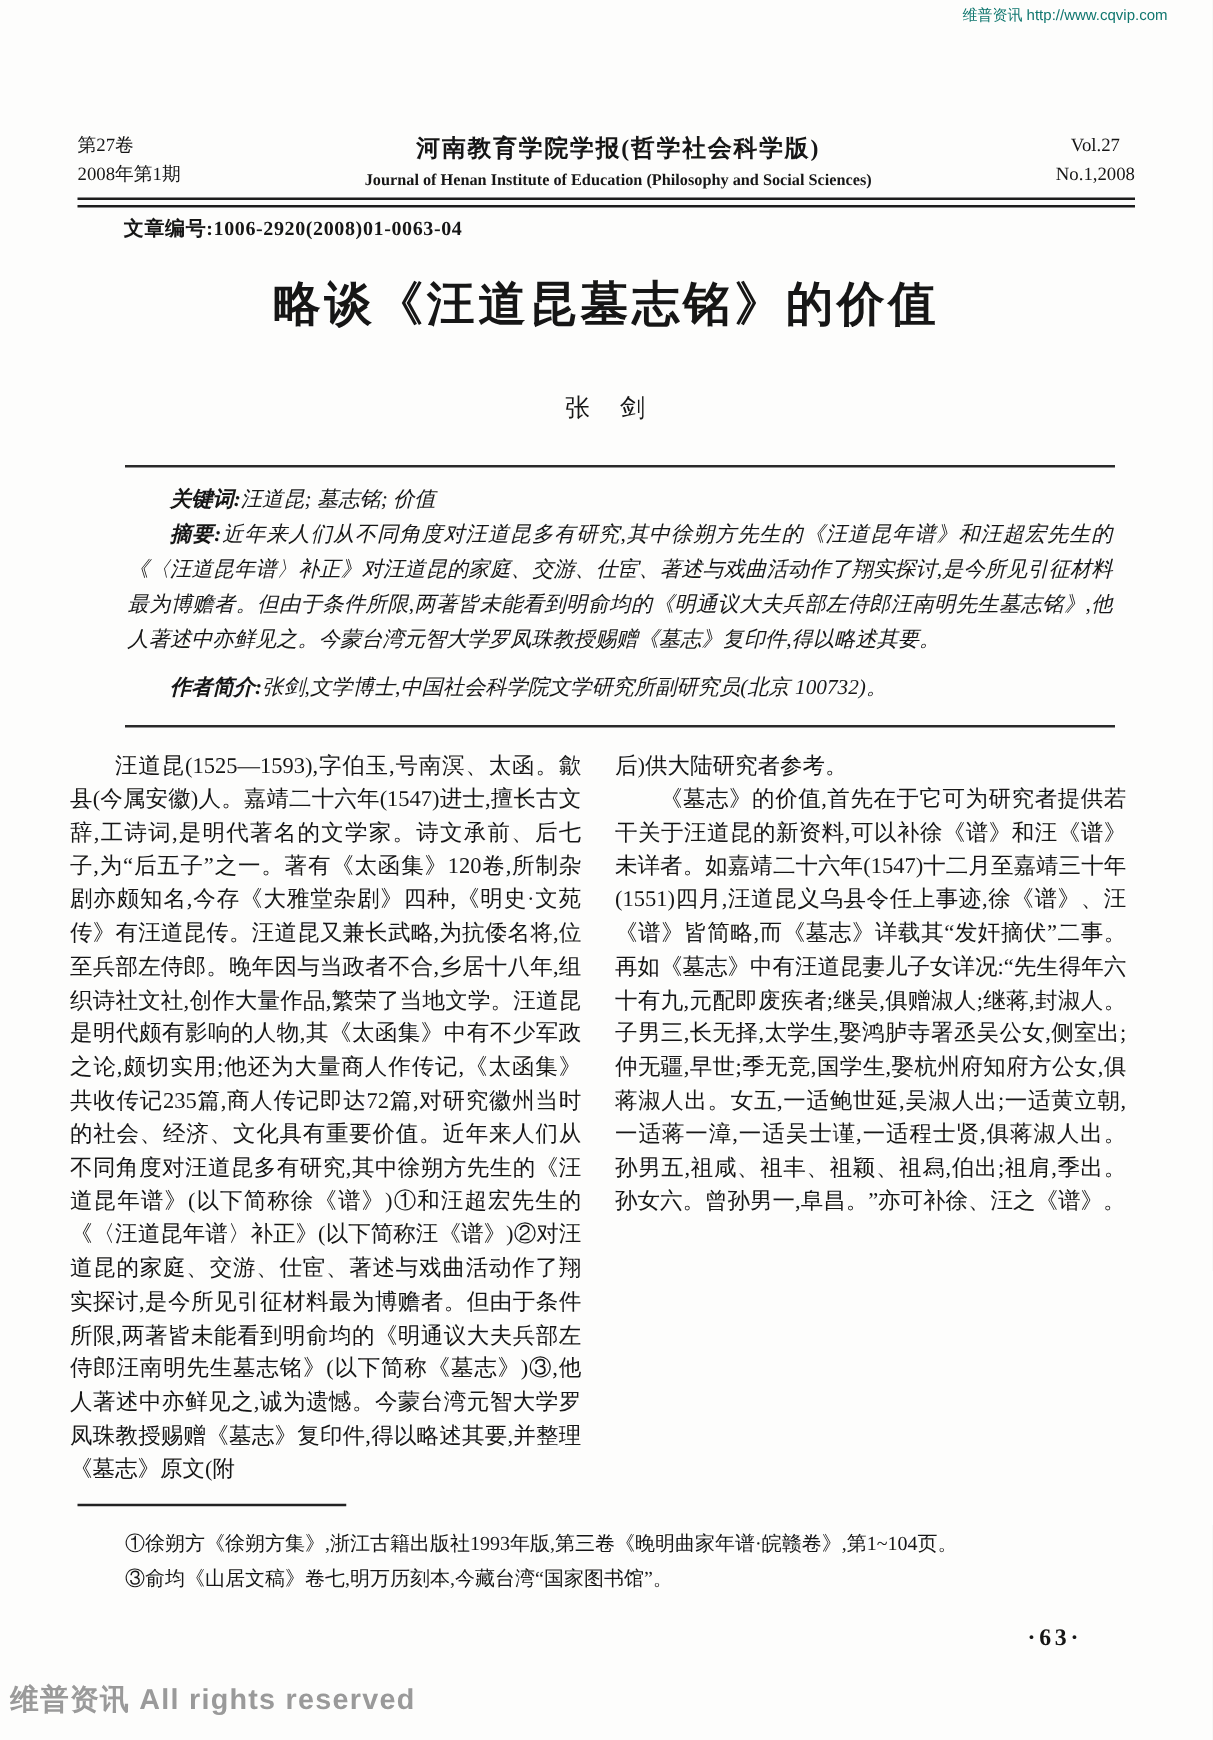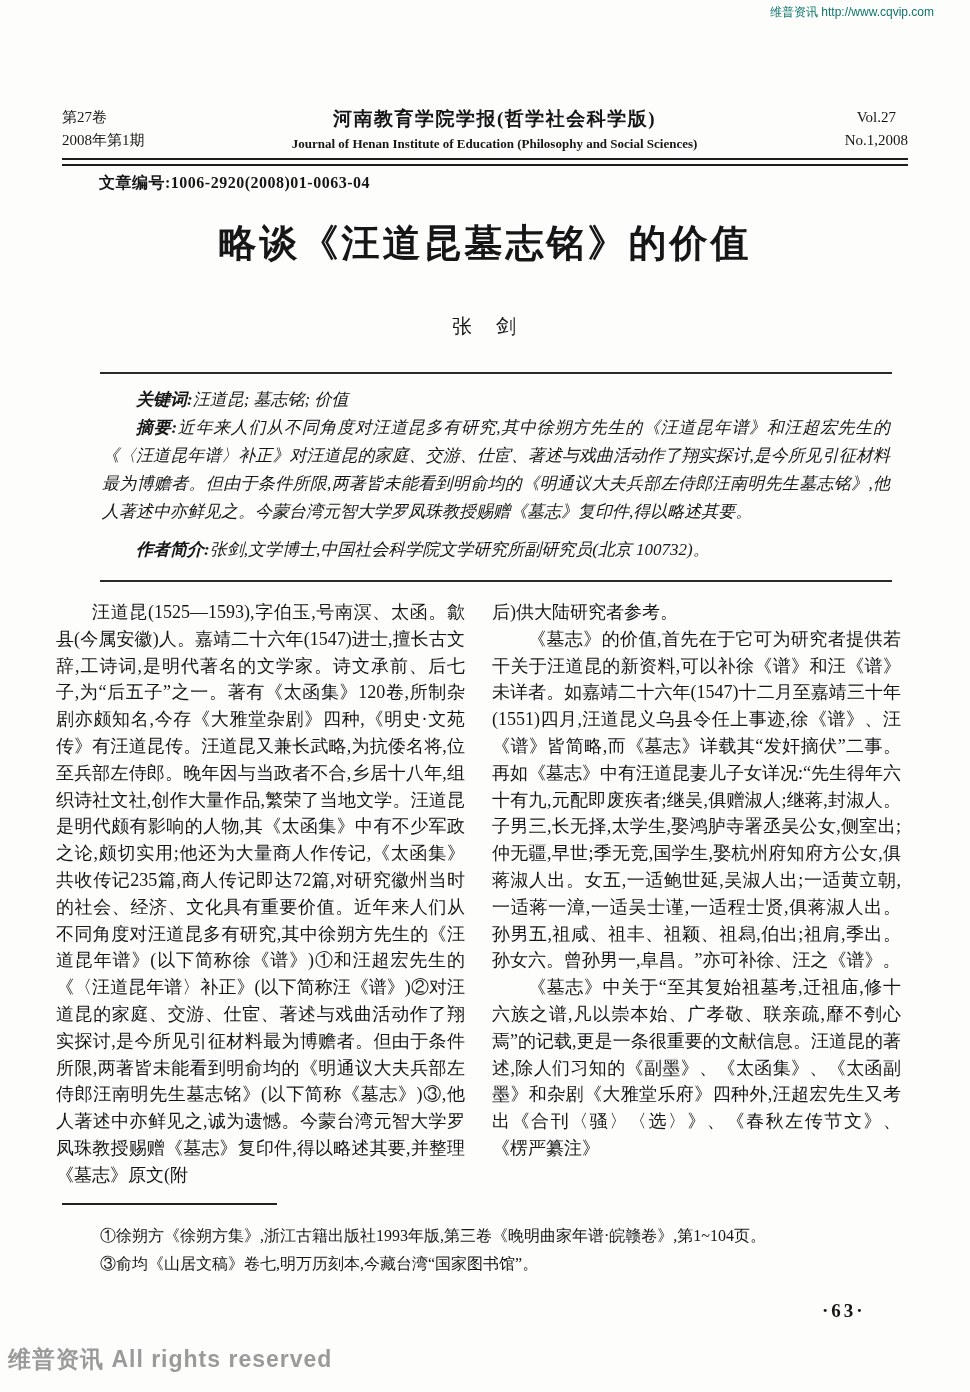--- a/index.html
+++ b/index.html
@@ -195,21 +195,20 @@
     <p class="bio"><span class="lbl">作者简介:</span><span>张剑,文学博士,中国社会科学院文学研究所副研究员(北京 100732)。</span></p>
   </section>
 
   <main class="columns">
     <div class="col">
       <p class="indent">汪道昆(1525—1593),字伯玉,号南溟、太函。歙县(今属安徽)人。嘉靖二十六年(1547)进士,擅长古文辞,工诗词,是明代著名的文学家。诗文承前、后七子,为“后五子”之一。著有《太函集》120卷,所制杂剧亦颇知名,今存《大雅堂杂剧》四种,《明史·文苑传》有汪道昆传。汪道昆又兼长武略,为抗倭名将,位至兵部左侍郎。晚年因与当政者不合,乡居十八年,组织诗社文社,创作大量作品,繁荣了当地文学。汪道昆是明代颇有影响的人物,其《太函集》中有不少军政之论,颇切实用;他还为大量商人作传记,《太函集》共收传记235篇,商人传记即达72篇,对研究徽州当时的社会、经济、文化具有重要价值。近年来人们从不同角度对汪道昆多有研究,其中徐朔方先生的《汪道昆年谱》(以下简称徐《谱》)①和汪超宏先生的《〈汪道昆年谱〉补正》(以下简称汪《谱》)②对汪道昆的家庭、交游、仕宦、著述与戏曲活动作了翔实探讨,是今所见引征材料最为博赡者。但由于条件所限,两著皆未能看到明俞均的《明通议大夫兵部左侍郎汪南明先生墓志铭》(以下简称《墓志》)③,他人著述中亦鲜见之,诚为遗憾。今蒙台湾元智大学罗凤珠教授赐赠《墓志》复印件,得以略述其要,并整理《墓志》原文(附</p>
     </div>
     <div class="col">
       <p>后)供大陆研究者参考。</p>
       <p class="indent">《墓志》的价值,首先在于它可为研究者提供若干关于汪道昆的新资料,可以补徐《谱》和汪《谱》未详者。如嘉靖二十六年(1547)十二月至嘉靖三十年(1551)四月,汪道昆义乌县令任上事迹,徐《谱》、汪《谱》皆简略,而《墓志》详载其“发奸摘伏”二事。再如《墓志》中有汪道昆妻儿子女详况:“先生得年六十有九,元配即废疾者;继吴,俱赠淑人;继蒋,封淑人。子男三,长无择,太学生,娶鸿胪寺署丞吴公女,侧室出;仲无疆,早世;季无竞,国学生,娶杭州府知府方公女,俱蒋淑人出。女五,一适鲍世延,吴淑人出;一适黄立朝,一适蒋一漳,一适吴士谨,一适程士贤,俱蒋淑人出。孙男五,祖咸、祖丰、祖颖、祖舄,伯出;祖肩,季出。孙女六。曾孙男一,阜昌。”亦可补徐、汪之《谱》。</p>
-      <p class="indent">《墓志》中关于“至其复始祖墓考,迁祖庙,修十六族之谱,凡以崇本始、广孝敬、联亲疏,靡不刳心焉”的记载,更是一条很重要的文献信息。汪道昆的著述,除人们习知的《副墨》、《太函集》、《太函副墨》和杂剧《大雅堂乐府》四种外,汪超宏先生又考出《合刊〈骚〉〈选〉》、《春秋左传节文》、《楞严纂注》</p>
     </div>
   </main>
 
   <div class="fn-rule"></div>
 
   <div class="footnotes">
     <p>①徐朔方《徐朔方集》,浙江古籍出版社1993年版,第三卷《晚明曲家年谱·皖赣卷》,第1~104页。</p>
     <p>③俞均《山居文稿》卷七,明万历刻本,今藏台湾“国家图书馆”。</p>
   </div>
 

